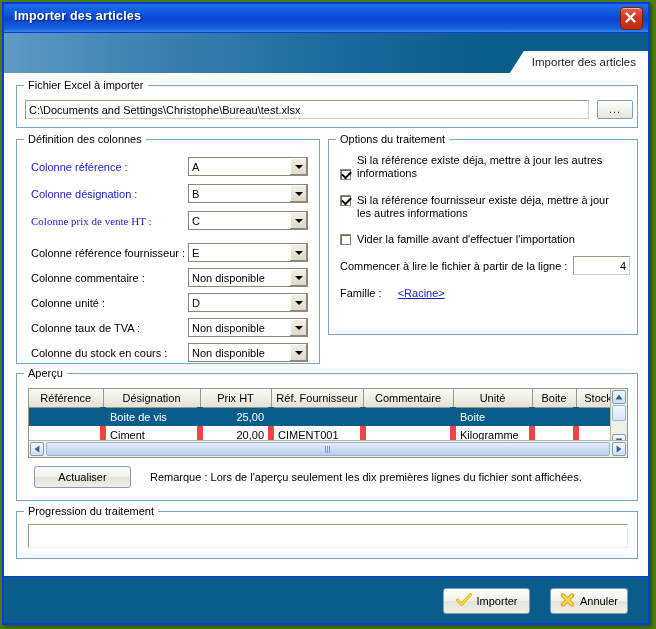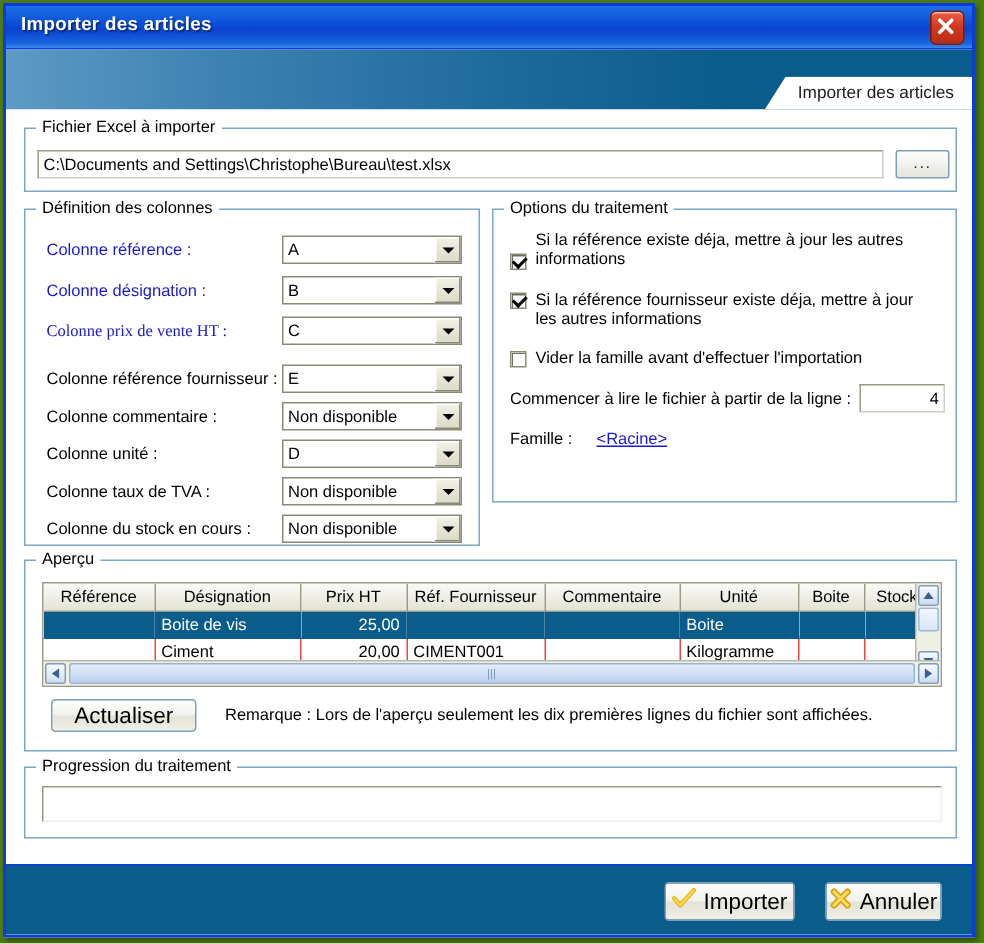--- a/index.html
+++ b/index.html
@@ -128,21 +128,21 @@
     border:1px solid #9a9a87;background:#fff;overflow:hidden;
   }
   table.preview{border-collapse:collapse;table-layout:fixed;font-size:11px;}
   table.preview th{
     background:linear-gradient(180deg,#fbfbf7,#e2e2d6);
     border-right:1px solid #9a9a87;border-bottom:1px solid #9a9a87;
     font-weight:normal;height:18px;color:#000;padding:0 4px;
     text-align:center;white-space:nowrap;overflow:hidden;
   }
   table.preview td{
-    height:17px;border-right:1px solid #ef4444;border-bottom:1px solid #c8c8bc;
+    height:17px;border-right:6px solid #ef4444;border-bottom:1px solid #c8c8bc;
     padding:0 4px;white-space:nowrap;overflow:hidden;color:#000;
   }
   table.preview tr.sel td{background:#0a5c8a;color:#fff;border-right-color:#0a5c8a;border-bottom-color:#0a5c8a;}
   td.num{text-align:right;}
 
   .vscroll{position:absolute;width:16px;background:#f0efe4;border-left:1px solid #b9b9a8;}
   .sbtn{
     width:14px;height:14px;margin:1px;box-sizing:border-box;
     background:linear-gradient(180deg,#f6f9ff,#cdddf4);
     border:1px solid #7f9db9;border-radius:2px;
@@ -161,21 +161,21 @@
     border:1px solid #96b2d4;border-radius:2px;
     display:flex;align-items:center;justify-content:center;cursor:pointer;
   }
   .grip{width:6px;height:7px;
     background:repeating-linear-gradient(90deg,#7f9db9 0 1px,transparent 1px 2px);}
 
   .btn{
     box-sizing:border-box;
     background:linear-gradient(180deg,#fdfdfd 0%,#f2f2ec 48%,#e3e3d8 52%,#efefe7 100%);
     border:1px solid #7f9db9;border-radius:3px;
-    font-size:15px;color:#000;cursor:pointer;
+    font-size:11px;color:#000;cursor:pointer;
     display:flex;align-items:center;justify-content:center;gap:5px;
   }
   .remark{position:absolute;font-size:11px;color:#000;white-space:nowrap;}
 
   .progressbox{
     position:absolute;box-sizing:border-box;
     border-top:1px solid #9a9a87;border-left:1px solid #9a9a87;
     border-right:1px solid #efefe7;border-bottom:1px solid #efefe7;
     background:#fff;
   }

